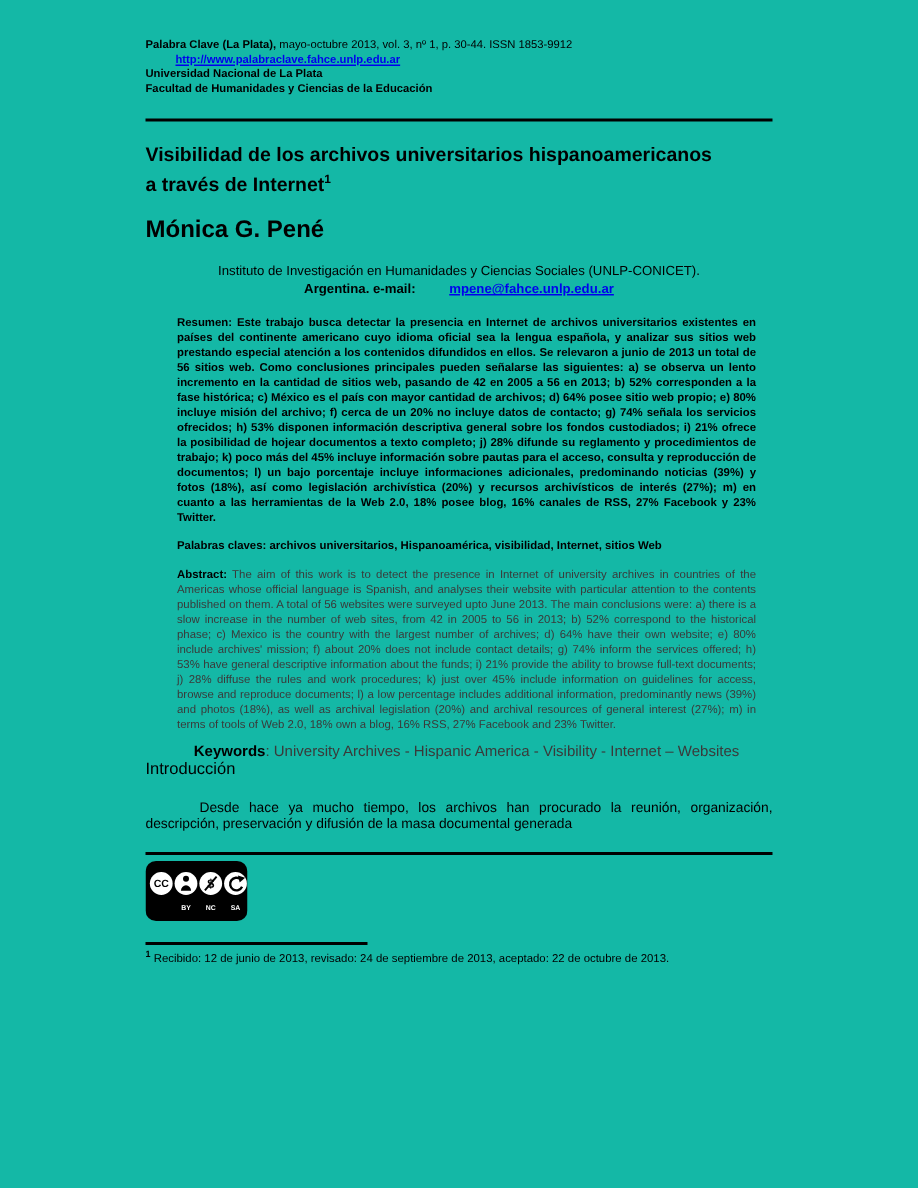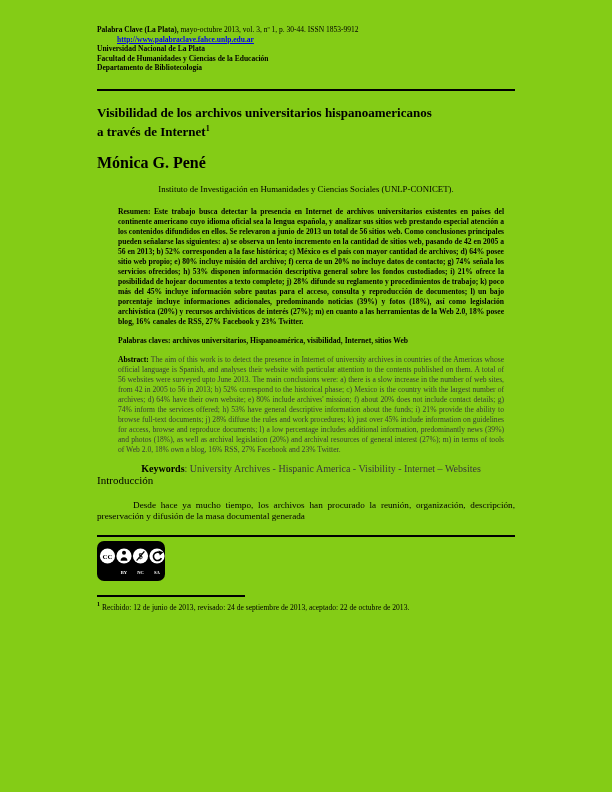--- a/index.html
+++ b/index.html
@@ -1,22 +1,22 @@
 <!DOCTYPE html>
 <html><head>
 <meta charset="utf-8">
 <style>
   * { margin: 0; padding: 0; box-sizing: border-box; }
   html, body { background: #888; }
   .page {
     position: relative;
     width: 612px; height: 792px;
     margin: 0 auto;
-    background: #84cc16;
-    font-family: Liberation Serif, serif;
+    background: #14b8a6;
+    font-family: Liberation Sans, sans-serif;
     color: #000;
     padding: 25px 97px 20px 97px;
     overflow: hidden;
   }
   .hdr { font-size: 7.5px; line-height: 9.6px; font-weight: bold; white-space: nowrap; }
   .hdr .reg { font-weight: normal; }
   a.lnk, .lnk { color: #0000EE; text-decoration: underline; cursor: pointer; padding-left: 20px; }
   .rule { border: none; border-top: 2px solid #000; margin-top: 16px; }
   .title { margin-top: 14px; text-align: left; font-size: 13px; font-weight: bold; line-height: 16.5px; }
   .title sup { font-size: 8px; vertical-align: super; }
@@ -43,34 +43,34 @@
 </head>
 <body>
 
 <div class="page">
 
   <div class="hdr">
     <div><span>Palabra Clave (La Plata),</span><span class="reg"> mayo-octubre 2013, vol. 3, nº 1, p. 30-44. ISSN 1853-9912</span></div>
     <div><span class="lnk">http://www.palabraclave.fahce.unlp.edu.ar</span></div>
     <div>Universidad Nacional de La Plata</div>
     <div>Facultad de Humanidades y Ciencias de la Educación</div>
-    <div>Departamento de Bibliotecología</div>
   </div>
 
   <hr class="rule">
 
   <div class="title">
     <span>Visibilidad de los archivos universitarios hispanoamericanos</span><br>
     <span>a través de Internet</span><sup>1</sup>
   </div>
 
   <div class="author">Mónica G. Pené</div>
 
   <div class="affil">
     <div>Instituto de Investigación en Humanidades y Ciencias Sociales (UNLP-CONICET).</div>
+    <div class="b"><span>Argentina. e-mail: </span><span class="lnk">mpene@fahce.unlp.edu.ar</span></div>
   </div>
 
   <div class="abs-block">
     <div class="abs-es"><span>Resumen:</span><span> Este trabajo busca detectar la presencia en Internet de archivos universitarios existentes en países del continente americano cuyo idioma oficial sea la lengua española, y analizar sus sitios web prestando especial atención a los contenidos difundidos en ellos. Se relevaron a junio de 2013 un total de 56 sitios web. Como conclusiones principales pueden señalarse las siguientes: a) se observa un lento incremento en la cantidad de sitios web, pasando de 42 en 2005 a 56 en 2013; b) 52% corresponden a la fase histórica; c) México es el país con mayor cantidad de archivos; d) 64% posee sitio web propio; e) 80% incluye misión del archivo; f) cerca de un 20% no incluye datos de contacto; g) 74% señala los servicios ofrecidos; h) 53% disponen información descriptiva general sobre los fondos custodiados; i) 21% ofrece la posibilidad de hojear documentos a texto completo; j) 28% difunde su reglamento y procedimientos de trabajo; k) poco más del 45% incluye información sobre pautas para el acceso, consulta y reproducción de documentos; l) un bajo porcentaje incluye informaciones adicionales, predominando noticias (39%) y fotos (18%), así como legislación archivística (20%) y recursos archivísticos de interés (27%); m) en cuanto a las herramientas de la Web 2.0, 18% posee blog, 16% canales de RSS, 27% Facebook y 23% Twitter.</span></div>
 
     <div class="abs-kw-es"><span>Palabras claves</span><span>: archivos universitarios, Hispanoamérica, visibilidad, Internet, sitios Web</span></div>
 
     <div class="abs-en"><span class="lbl">Abstract:</span><span> The aim of this work is to detect the presence in Internet of university archives in countries of the Americas whose official language is Spanish, and analyses their website with particular attention to the contents published on them. A total of 56 websites were surveyed upto June 2013. The main conclusions were: a) there is a slow increase in the number of web sites, from 42 in 2005 to 56 in 2013; b) 52% correspond to the historical phase; c) Mexico is the country with the largest number of archives; d) 64% have their own website; e) 80% include archives' mission; f) about 20% does not include contact details; g) 74% inform the services offered; h) 53% have general descriptive information about the funds; i) 21% provide the ability to browse full-text documents; j) 28% diffuse the rules and work procedures; k) just over 45% include information on guidelines for access, browse and reproduce documents; l) a low percentage includes additional information, predominantly news (39%) and photos (18%), as well as archival legislation (20%) and archival resources of general interest (27%); m) in terms of tools of Web 2.0, 18% own a blog, 16% RSS, 27% Facebook and 23% Twitter.</span></div>
 
     <div class="abs-kw-en"><span class="lbl">Keywords</span><span>: University Archives - Hispanic America - Visibility - Internet – Websites</span></div>

